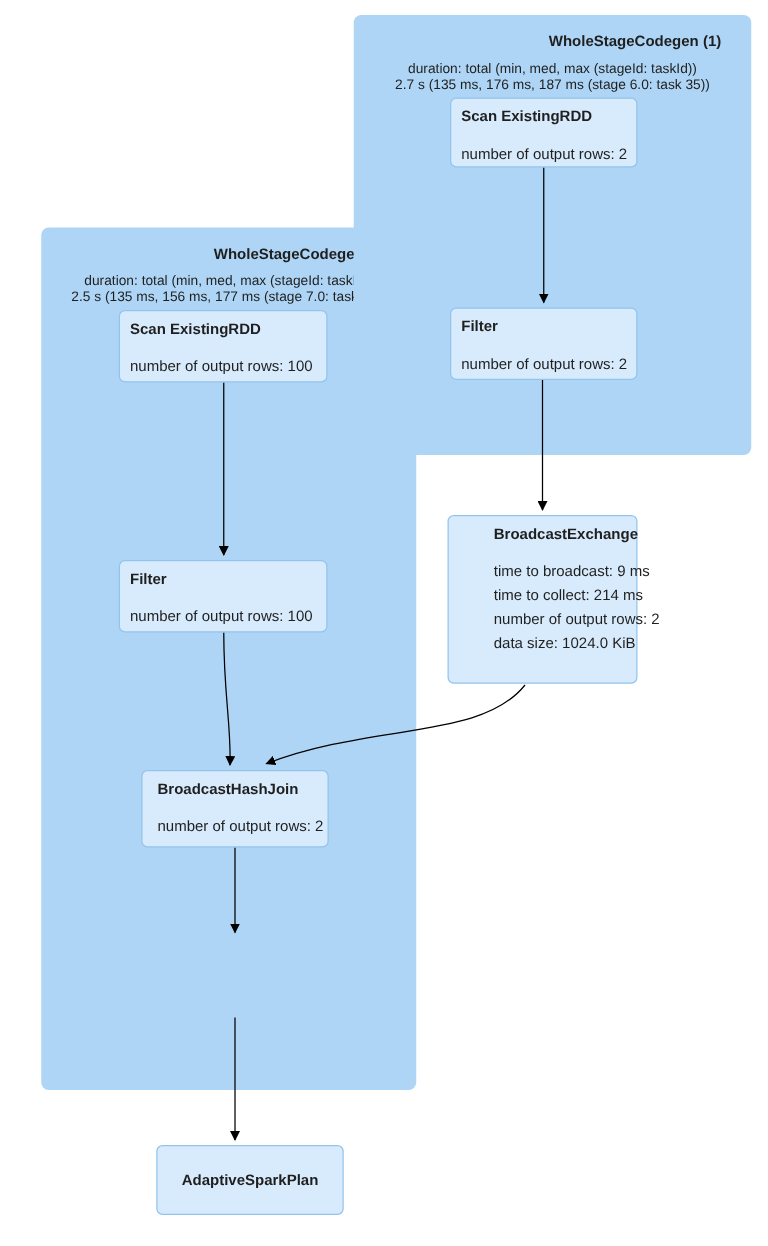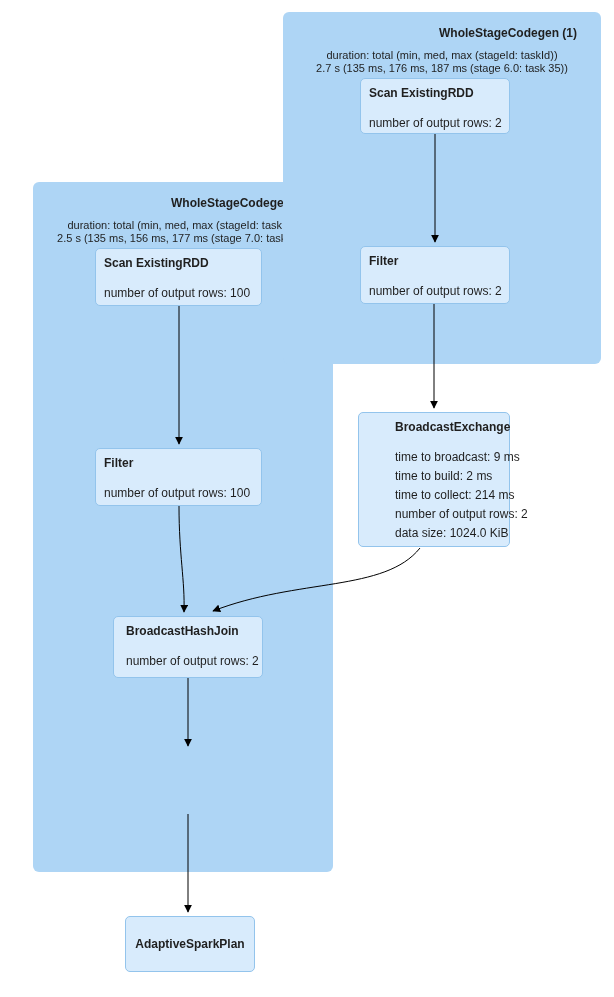--- a/index.html
+++ b/index.html
@@ -69,21 +69,21 @@
     justify-content: center;
     padding: 0;
   }
   .n-scan-1   { left: 360px; top: 78px;  width: 150px; height: 56px; }
   .n-filter-1 { left: 360px; top: 246px; width: 150px; height: 58px; }
   .n-bex      { left: 358px; top: 412px; width: 152px; height: 135px; padding-left: 36px; }
   .n-scan-2   { left: 95px;  top: 248px; width: 167px; height: 58px; }
   .n-filter-2 { left: 95px;  top: 448px; width: 167px; height: 58px; }
   .n-bhj      { left: 113px; top: 616px; width: 150px; height: 62px; padding-left: 12px; }
   .n-project  { left: 162px; top: 750px; width: 52px;  height: 64px; }
-  .n-asp      { left: 125px; top: 916px; width: 130px; height: 56px; }
+  .n-asp      { left: 125px; top: 916px; width: 150px; height: 56px; }
 </style>
 </head>
 <body>
 
 <div class="canvas">
 
   <div class="cluster cluster-2">
     <div class="cluster-title">WholeStageCodegen (2)</div>
     <div class="cluster-durations">
       <div>duration: total (min, med, max (stageId: taskId))</div>
@@ -125,21 +125,20 @@
     <div class="node-title">Filter</div>
     <div class="node-metrics">
       <div>number of output rows: 2</div>
     </div>
   </div>
 
   <div class="node n-bex">
     <div class="node-title">BroadcastExchange</div>
     <div class="node-metrics">
       <div>time to broadcast: 9 ms</div>
-      <div>time to build: 2 ms</div>
       <div>time to collect: 214 ms</div>
       <div>number of output rows: 2</div>
       <div>data size: 1024.0 KiB</div>
     </div>
   </div>
 
   <div class="node n-scan-2">
     <div class="node-title">Scan ExistingRDD</div>
     <div class="node-metrics">
       <div>number of output rows: 100</div>

